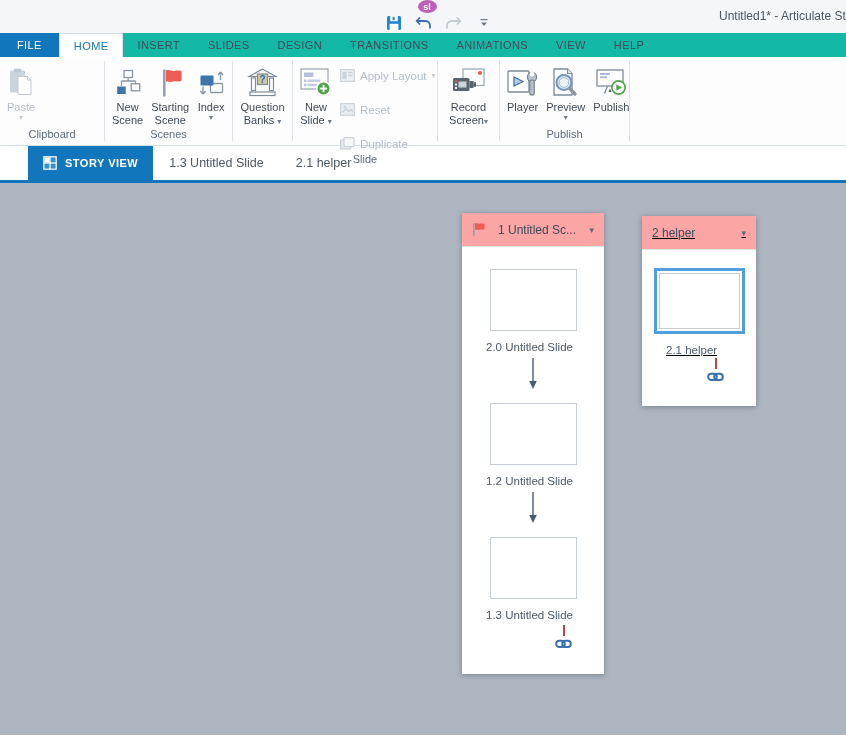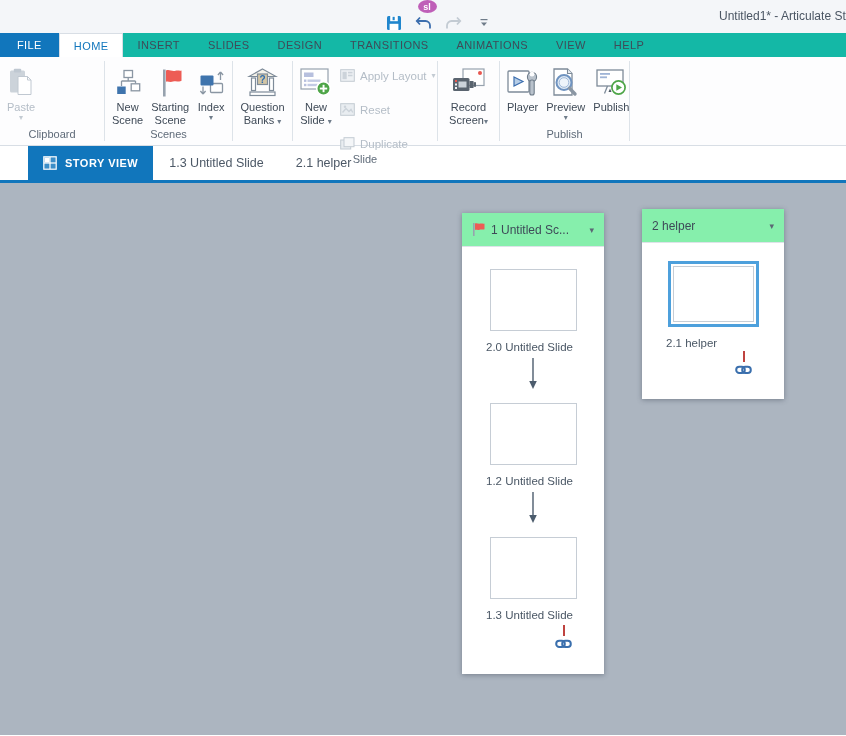--- a/index.html
+++ b/index.html
@@ -42,22 +42,22 @@
 
   
   .viewbar { height:37px; background:#fff; border-bottom:3px solid #1176bc; display:flex; align-items:stretch; padding-left:28px; }
   .vtab-active { background:#1176bc; color:#fff; display:flex; align-items:center; gap:8px;
     padding:0 15px; font-size:11px; font-weight:bold; letter-spacing:.5px; }
   .vtab { display:flex; align-items:center; padding:0 16px; font-size:12.5px; color:#4c5866; }
 
   
   .canvas { height:552px; background:#acb5c0; position:relative; }
   .scene-card { position:absolute; background:#fff; box-shadow:0 1px 5px rgba(45,55,70,.42); display:flex; flex-direction:column; }
-  .scene-head { height:34px; background:#86efac; border-bottom:1px solid #dee3e9; display:flex;
-    align-items:center; padding:0 10px; gap:6px; flex:0 0 auto; }
+  .scene-head { height:34px; background:#fca5a5; border-bottom:1px solid #dee3e9; display:flex;
+    align-items:center; padding:0 10px; gap:13px; flex:0 0 auto; }
   .scene-title { font-size:12px; color:#3e4a58; white-space:nowrap; overflow:hidden; }
   .scene-caret { margin-left:auto; font-size:9px; color:#5b6774; }
   .scene-body { flex:1; display:flex; flex-direction:column; align-items:center; }
 
   .slide-thumb { width:87px; height:62px; background:#fff; border:1px solid #c6cdd5; }
   .slide-thumb.selected { width:91px; height:66px; border:3px solid #4da0dc; padding:2px; }
   .slide-thumb.selected .inner { width:100%; height:100%; border:1px solid #c6cdd5; background:#fff; }
   .slide-label { width:100%; padding-left:24px; font-size:11.5px; color:#4a5765; margin-top:10px; }
   .connector { margin-top:5px; }
   .link-block { align-self:flex-end; margin-right:32px; display:flex; flex-direction:column; align-items:center; }
@@ -359,21 +359,21 @@
       <div class="link-block" style="margin-top:4px;">
         <div class="red-dash"></div>
         <svg width="17" height="12" viewBox="0 0 17 12" style="margin-top:2px;">
           <rect x="1.2" y="2.8" width="8.6" height="6.2" rx="3.1" fill="none" stroke="#3a6fad" stroke-width="2"></rect>
           <rect x="7.2" y="2.8" width="8.6" height="6.2" rx="3.1" fill="none" stroke="#3a6fad" stroke-width="2"></rect>
         </svg>
       </div>
     </div>
   </div>
 
-  <div class="scene-card" style="left:642px; top:26px; width:142px; height:190px;">
+  <div class="scene-card" style="left:642px; top:33px; width:114px; height:190px;text-decoration:underline;">
     <div class="scene-head">
       <span class="scene-title">2 helper</span>
       <span class="scene-caret">▾</span>
     </div>
     <div class="scene-body">
       <div class="slide-thumb selected" style="margin-top:18px;">
         <div class="inner"></div>
       </div>
       <div class="slide-label">2.1 helper</div>
       <div class="link-block" style="margin-top:2px;">

